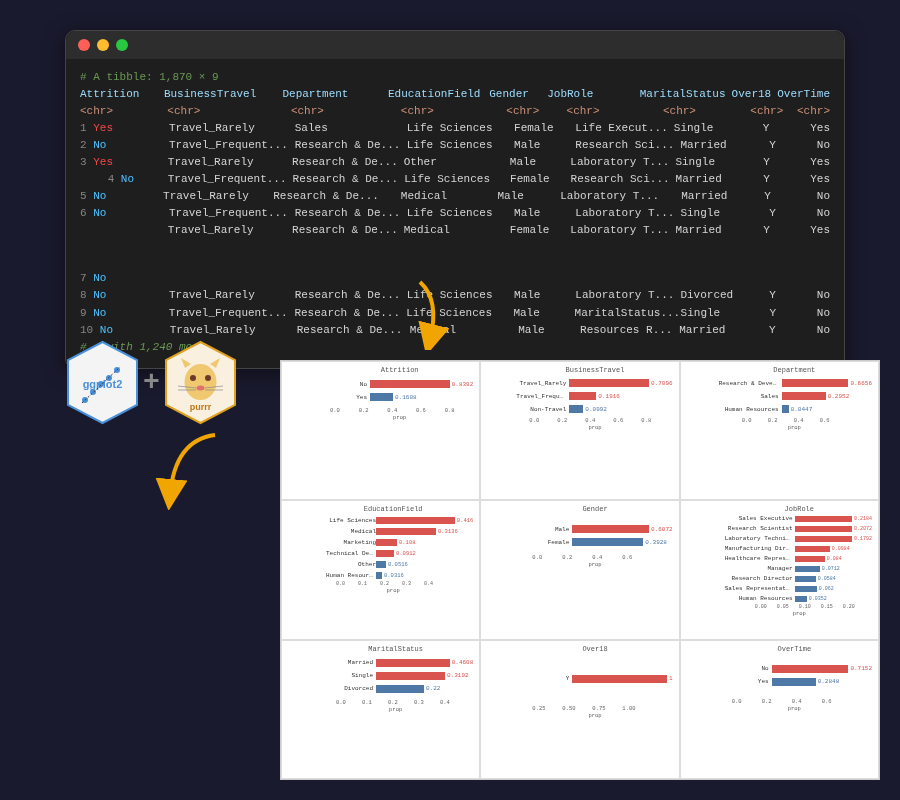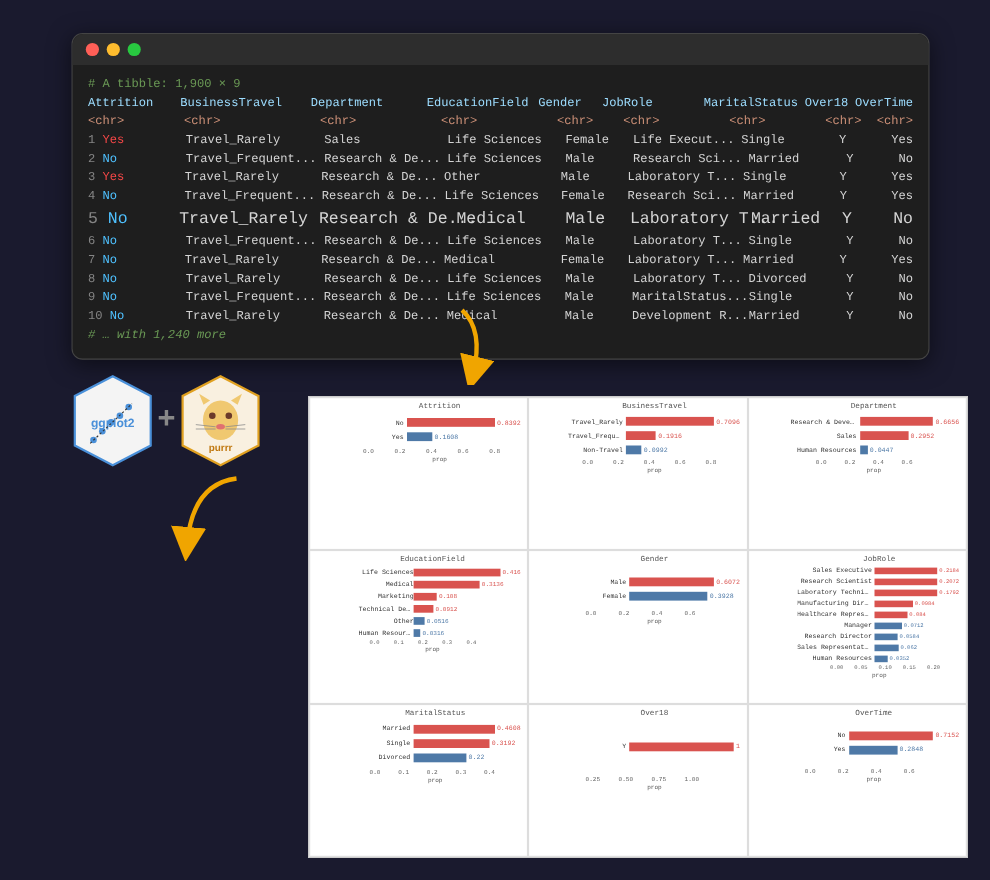--- a/index.html
+++ b/index.html
@@ -147,21 +147,21 @@
 </head>
 <body>
 
 <div class="terminal">
   <div class="terminal-titlebar">
     <div class="dot dot-red"></div>
     <div class="dot dot-yellow"></div>
     <div class="dot dot-green"></div>
   </div>
   <div class="terminal-body">
-    <div><span class="comment"># A tibble: 1,900 × 9</span></div>
+    <div><span class="comment"># A tibble: 1,870 × 9</span></div>
     <div style="display:flex; gap:6px; font-size:11px; color:#9cdcfe; white-space:nowrap;">
       <span style="width:90px;">Attrition</span>
       <span style="width:130px;">BusinessTravel</span>
       <span style="width:115px;">Department</span>
       <span style="width:110px;">EducationField</span>
       <span style="width:60px;">Gender</span>
       <span style="width:100px;">JobRole</span>
       <span style="width:90px;">MaritalStatus</span>
       <span style="width:45px;">Over18</span>
       <span>OverTime</span>
@@ -206,31 +206,31 @@
     <span style="width:130px;color:#d4d4d4;">Travel_Rarely</span>
     <span style="width:115px;color:#d4d4d4;">Research &amp; De...</span>
     <span style="width:110px;color:#d4d4d4;">Other</span>
     <span style="width:60px;color:#d4d4d4;">Male</span>
     <span style="width:100px;color:#d4d4d4;">Laboratory T...</span>
     <span style="width:90px;color:#d4d4d4;">Single</span>
     <span style="width:45px;color:#d4d4d4;">Y</span>
     <span style="color:#d4d4d4;">Yes</span>
   </div>
         <div style="display: flex; gap: 6px; font-size: 11px; white-space: nowrap;">
-    <span style="width:90px;color:#858585;">4 <span style="color:#4fc1ff">No</span></span>
+    <span style="width:90px;color:#858585;text-align:center;">4 <span style="color:#4fc1ff">No</span></span>
     <span style="width:130px;color:#d4d4d4;">Travel_Frequent...</span>
     <span style="width:115px;color:#d4d4d4;">Research &amp; De...</span>
     <span style="width:110px;color:#d4d4d4;">Life Sciences</span>
     <span style="width:60px;color:#d4d4d4;">Female</span>
     <span style="width:100px;color:#d4d4d4;">Research Sci...</span>
     <span style="width:90px;color:#d4d4d4;">Married</span>
     <span style="width:45px;color:#d4d4d4;">Y</span>
     <span style="color:#d4d4d4;">Yes</span>
   </div>
-        <div style="display: flex; gap: 10px; font-size: 15px; white-space: nowrap;">
+        <div style="display: flex; gap: 22px; font-size: 11px; white-space: nowrap;">
     <span style="width:90px;color:#858585;">5 <span style="color:#4fc1ff">No</span></span>
     <span style="width:130px;color:#d4d4d4;">Travel_Rarely</span>
     <span style="width:115px;color:#d4d4d4;">Research &amp; De...</span>
     <span style="width:110px;color:#d4d4d4;">Medical</span>
     <span style="width:60px;color:#d4d4d4;">Male</span>
     <span style="width:100px;color:#d4d4d4;">Laboratory T...</span>
     <span style="width:90px;color:#d4d4d4;">Married</span>
     <span style="width:45px;color:#d4d4d4;">Y</span>
     <span style="color:#d4d4d4;">No</span>
   </div>
@@ -239,21 +239,21 @@
     <span style="width:130px;color:#d4d4d4;">Travel_Frequent...</span>
     <span style="width:115px;color:#d4d4d4;">Research &amp; De...</span>
     <span style="width:110px;color:#d4d4d4;">Life Sciences</span>
     <span style="width:60px;color:#d4d4d4;">Male</span>
     <span style="width:100px;color:#d4d4d4;">Laboratory T...</span>
     <span style="width:90px;color:#d4d4d4;">Single</span>
     <span style="width:45px;color:#d4d4d4;">Y</span>
     <span style="color:#d4d4d4;">No</span>
   </div>
         <div style="display: flex; gap: 6px; font-size: 11px; white-space: nowrap;">
-    <span style="width:90px;color:#858585;">7 <span style="color:#4fc1ff">No</span></span>
+    <span style="width:90px;color:#858585;margin-top:48px;">7 <span style="color:#4fc1ff">No</span></span>
     <span style="width:130px;color:#d4d4d4;">Travel_Rarely</span>
     <span style="width:115px;color:#d4d4d4;">Research &amp; De...</span>
     <span style="width:110px;color:#d4d4d4;">Medical</span>
     <span style="width:60px;color:#d4d4d4;">Female</span>
     <span style="width:100px;color:#d4d4d4;">Laboratory T...</span>
     <span style="width:90px;color:#d4d4d4;">Married</span>
     <span style="width:45px;color:#d4d4d4;">Y</span>
     <span style="color:#d4d4d4;">Yes</span>
   </div>
         <div style="display: flex; gap: 6px; font-size: 11px; white-space: nowrap;">
@@ -277,21 +277,21 @@
     <span style="width:90px;color:#d4d4d4;">Single</span>
     <span style="width:45px;color:#d4d4d4;">Y</span>
     <span style="color:#d4d4d4;">No</span>
   </div>
         <div style="display: flex; gap: 6px; font-size: 11px; white-space: nowrap;">
     <span style="width:90px;color:#858585;">10 <span style="color:#4fc1ff">No</span></span>
     <span style="width:130px;color:#d4d4d4;">Travel_Rarely</span>
     <span style="width:115px;color:#d4d4d4;">Research &amp; De...</span>
     <span style="width:110px;color:#d4d4d4;">Medical</span>
     <span style="width:60px;color:#d4d4d4;">Male</span>
-    <span style="width:100px;color:#d4d4d4;">Development R...</span>
+    <span style="width:100px;color:#d4d4d4;">Resources R...</span>
     <span style="width:90px;color:#d4d4d4;">Married</span>
     <span style="width:45px;color:#d4d4d4;">Y</span>
     <span style="color:#d4d4d4;">No</span>
   </div>
       </div>
     <div class="more"># … with 1,240 more</div>
   </div>
 </div>
 
 <svg class="arrow-down-1" viewBox="0 0 60 70">

